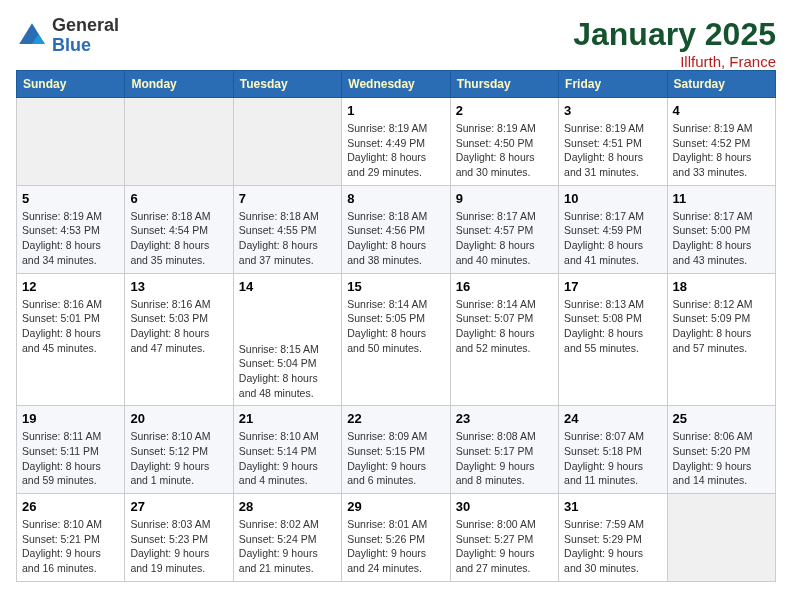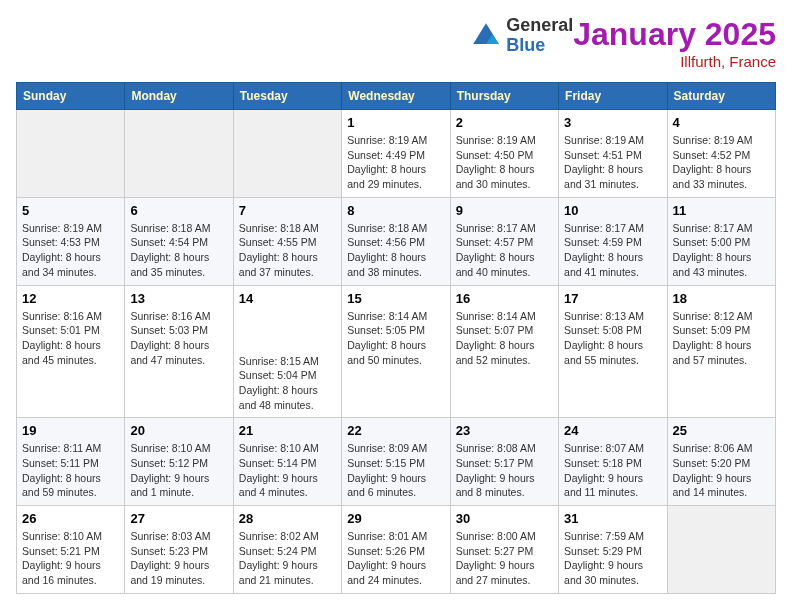--- a/index.html
+++ b/index.html
@@ -5,23 +5,23 @@
     * { box-sizing: border-box; margin: 0; padding: 0; }
     body {
       font-family: Arial, sans-serif;
       background: #fff;
       width: 792px;
       min-height: 612px;
       padding: 16px;
     }
     .header {
       display: flex;
-      justify-content: flex-end;
+      justify-content: space-between;
       align-items: flex-start;
-      margin-bottom: 12px;
+      margin-bottom: 0;
     }
     .logo {
       display: flex;
       align-items: center;
     }
     .logo-text {
       display: flex;
       flex-direction: column;
       line-height: 1.1;
     }
@@ -39,21 +39,21 @@
       width: 32px;
       height: 32px;
       margin-right: 4px;
     }
     .title-block {
       text-align: right;
     }
     .month-title {
       font-size: 32px;
       font-weight: bold;
-      color: #a21caf;
+      color: #14532d;
     }
     .location {
       font-size: 15px;
       color: #b91c1c;
     }
     .calendar {
       width: 100%;
       border-collapse: collapse;
       font-size: 11px;
     }

